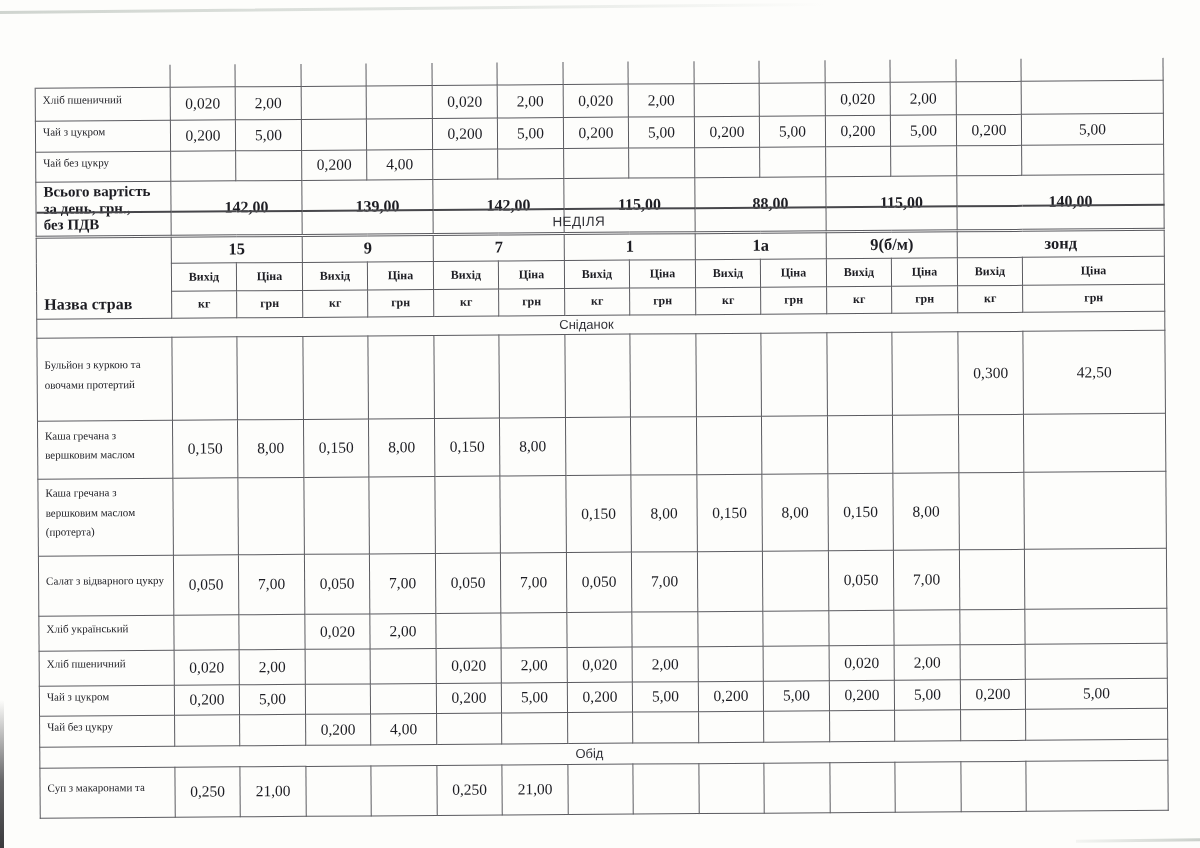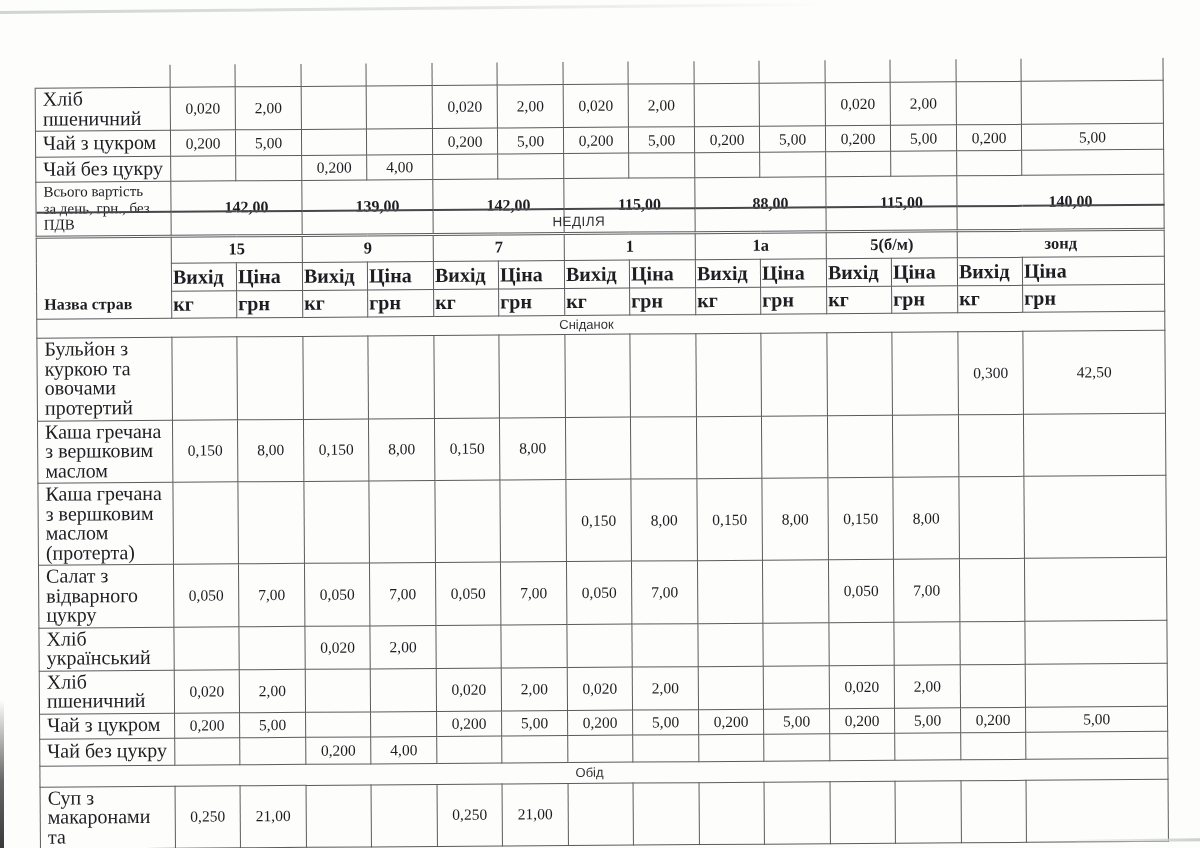--- a/index.html
+++ b/index.html
@@ -13,50 +13,50 @@
     transform:rotate(-0.4deg);transform-origin:0px 424px;}
 
   table{border-collapse:collapse;table-layout:fixed;position:absolute;}
   #top-table{left:37px;top:66px;width:1128px;}
   #sunday-table{left:37px;top:212px;width:1128px;}
 
   td{border:1px solid #5b5b60;overflow:hidden;}
 
   td.name{
     text-align:left;vertical-align:middle;
-    font-size:20px;line-height:19.5px;
-    padding:1px 3px 2px 7px;
+    font-size:11px;line-height:19.5px;
+    padding:1px 3px 9px 7px;
   }
   td.num{
     text-align:center;vertical-align:middle;
     font-size:15.5px;padding:0;
   }
 
   
   td.stub{border-top:none;height:20px;}
   td.stub-first{border-left:none;}
 
   
   td.total-label{
-    font-weight:normal;font-size:15px;line-height:16.5px;
+    font-weight:bold;font-size:15px;line-height:16.5px;
     text-align:left;vertical-align:middle;padding:1px 18px 2px 7px;
   }
   td.total-val{
     font-weight:bold;font-size:16px;text-align:center;vertical-align:middle;padding-left:21px;
   }
 
   
   td.banner{
     border:none;border-top:2px solid #47474b;
     font-family:"Liberation Sans","DejaVu Sans",sans-serif;
     font-size:13.5px;letter-spacing:.4px;color:#303036;
     text-align:center;vertical-align:middle;padding-right:44px;
   }
   td.diet-head{font-weight:bold;font-size:16.5px;text-align:center;vertical-align:middle;}
-  td.sub-head{font-weight:bold;font-size:20px;text-align:left;vertical-align:middle;}
+  td.sub-head{font-weight:bold;font-size:12px;text-align:center;vertical-align:middle;}
   td.name-head{
     font-weight:bold;font-size:16px;text-align:left;
     vertical-align:bottom;padding:0 2px 5px 7px;
   }
   td.band{
     font-family:"Liberation Sans","DejaVu Sans",sans-serif;
     font-size:13px;color:#303036;
     text-align:center;vertical-align:middle;padding-right:30px;
   }
 
@@ -204,21 +204,21 @@
         <tr style="height: 25px;">
           <td class="banner" colspan="15">НЕДІЛЯ</td>
         </tr>
         <tr style="height: 26px;">
           <td class="name-head" colspan="1" rowspan="3">Назва страв</td>
           <td class="diet-head" colspan="2">15</td>
           <td class="diet-head" colspan="2">9</td>
           <td class="diet-head" colspan="2">7</td>
           <td class="diet-head" colspan="2">1</td>
           <td class="diet-head" colspan="2">1а</td>
-          <td class="diet-head" colspan="2">5(б/м)</td>
+          <td class="diet-head" colspan="2">9(б/м)</td>
           <td class="diet-head" colspan="2">зонд</td>
         </tr>
         <tr style="height: 28px;">
           <td class="sub-head">Вихід</td>
           <td class="sub-head">Ціна</td>
           <td class="sub-head">Вихід</td>
           <td class="sub-head">Ціна</td>
           <td class="sub-head">Вихід</td>
           <td class="sub-head">Ціна</td>
           <td class="sub-head">Вихід</td>

